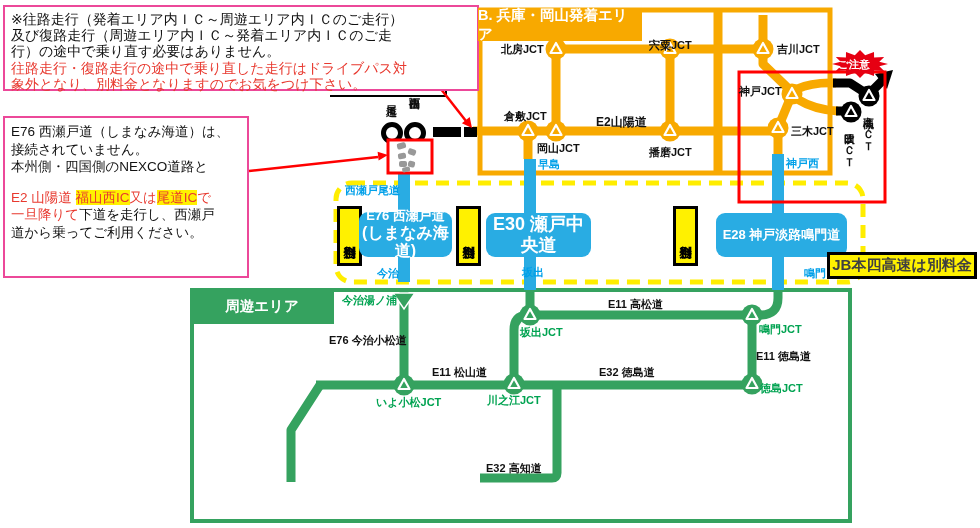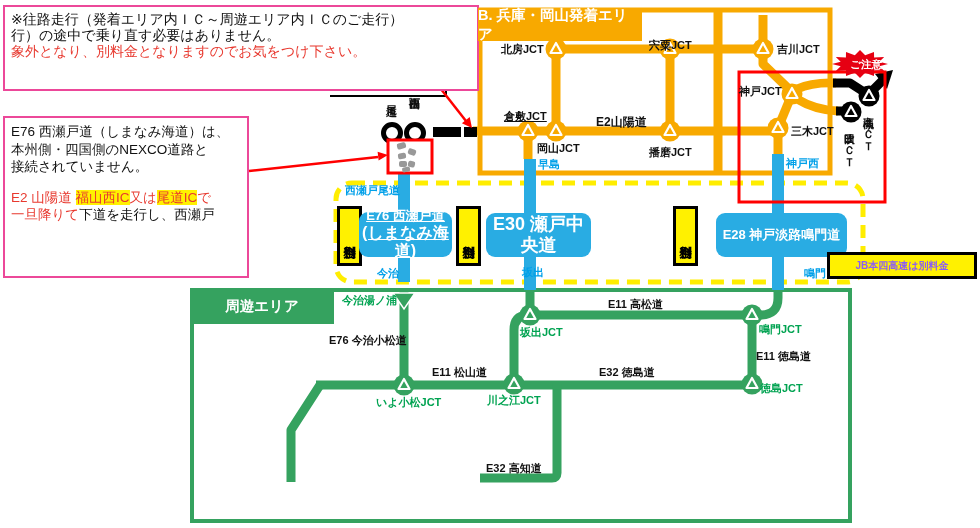--- a/index.html
+++ b/index.html
@@ -17,31 +17,31 @@
   #left-note{left:3px;top:116px;width:230px;height:148px;padding:5px 6px;font-size:13.5px;line-height:17.6px;}
   .red-t{color:#E8392F;}
   .hl{background:#FFF100;color:#E8392F;}
   .gap{height:13px;}
   .areahdr{position:absolute;display:flex;align-items:center;justify-content:center;
            color:#fff;font-weight:bold;font-size:14.5px;}
   #hdr-b{left:478px;top:8px;width:164px;height:33px;background:#F8A900;}
   #hdr-tour{left:190px;top:288px;width:144px;height:36px;background:#35A25F;}
   .route-box{position:absolute;background:#29ACE3;border-radius:9px;color:#fff;font-weight:bold;
              display:flex;flex-direction:column;align-items:center;justify-content:center;text-align:center;line-height:1.15;}
-  #box-e76{left:359px;top:212px;width:93px;height:45px;font-size:13px;text-decoration:underline;}
+  #box-e76{left:359px;top:212px;width:93px;height:45px;font-size:13px;}
   #box-e76 .sub{font-size:16px;}
   #box-e30{left:486px;top:213px;width:105px;height:44px;font-size:18px;}
   #box-e28{left:716px;top:213px;width:131px;height:44px;font-size:13px;}
   .toll{position:absolute;width:19px;height:54px;background:#FFF100;border:3px solid #000;
         writing-mode:vertical-rl;font-weight:bold;font-size:12.5px;line-height:1;
         display:flex;align-items:center;justify-content:center;color:#000;}
   #jb-badge{position:absolute;left:827px;top:252px;width:144px;height:21px;background:#FFF100;
             border:3px solid #000;display:flex;align-items:center;justify-content:center;
-            font-weight:bold;font-size:10px;color:#8b5cf6;}
-  #caution-lbl{position:absolute;left:838px;top:58px;width:44px;text-align:right;
+            font-weight:bold;font-size:15px;color:#404040;}
+  #caution-lbl{position:absolute;left:838px;top:58px;width:44px;text-align:left;
                color:#fff;font-weight:bold;font-size:10.5px;font-family:Liberation Mono, monospace;}
 </style>
 </head>
 <body>
 
 <div id="canvas">
 
 <svg width="980" height="528" viewBox="0 0 980 528">
 
   <rect x="336" y="183" width="527" height="99" rx="16" fill="none" stroke="#FFED00" stroke-width="5" stroke-dasharray="13 8"></rect>
@@ -168,40 +168,43 @@
     <polygon points="472,128 461.9,123.3 469.7,117.1" fill="#FF0000"></polygon>
     <path d="M249,171 L378,157" stroke="#FF0000" stroke-width="2.5" fill="none"></path>
     <polygon points="388,155 378.6,160.6 377.6,151.7" fill="#FF0000"></polygon>
   </g>
 
   <polygon fill="#E60012" points="888,64 879.3,66.3 884.2,71 874.1,70.4 874,76.1 865.2,72.7 860,78 854.8,72.7 846,76.1 845.9,70.4 835.8,71 840.7,66.3 832,64 840.7,61.7 835.8,57 845.9,57.6 846,51.9 854.8,55.3 860,50 865.2,55.3 874,51.9 874.1,57.6 884.2,57 879.3,61.7"></polygon>
 </svg>
 
 <div class="note" id="top-note">
   <div>※往路走行（発着エリア内ＩＣ～周遊エリア内ＩＣのご走行）</div>
+  <div>及び復路走行（周遊エリア内ＩＣ～発着エリア内ＩＣのご走</div>
   <div>行）の途中で乗り直す必要はありません。</div>
+  <div class="red-t">往路走行・復路走行の途中で乗り直した走行はドライブパス対</div>
   <div class="red-t">象外となり、別料金となりますのでお気をつけ下さい。</div>
 </div>
 
 <div class="note" id="left-note">
   <div>E76 西瀬戸道（しまなみ海道）は、</div>
+  <div>接続されていません。</div>
   <div>本州側・四国側のNEXCO道路と</div>
-  <div>接続されていません。</div>
   <div class="gap"></div>
   <div><span class="red-t">E2 山陽道 </span><span class="hl">福山西IC</span><span class="red-t">又は</span><span class="hl">尾道IC</span><span class="red-t">で</span></div>
   <div><span class="red-t">一旦降りて</span><span>下道を走行し、西瀬戸</span></div>
+  <div>道から乗ってご利用ください。</div>
 </div>
 
 <div class="areahdr" id="hdr-b">B. 兵庫・岡山発着エリア</div>
 <div class="areahdr" id="hdr-tour">周遊エリア</div>
 
 <div class="lbl s11" style="left:501px;top:42px;">北房JCT</div>
 <div class="lbl s11" style="left:649px;top:38px;">宍粟JCT</div>
 <div class="lbl s11" style="left:777px;top:42px;">吉川JCT</div>
-<div class="lbl s11" style="left:504px;top:109px;text-decoration:underline;">倉敷JCT</div>
+<div class="lbl s11" style="left:504px;top:109px;">倉敷JCT</div>
 <div class="lbl s11" style="left:537px;top:141px;">岡山JCT</div>
 <div class="lbl s12" style="left:596px;top:114px;">E2山陽道</div>
 <div class="lbl s11" style="left:649px;top:145px;">播磨JCT</div>
 <div class="lbl s11" style="left:739px;top:84px;">神戸JCT</div>
 <div class="lbl s11" style="left:791px;top:124px;">三木JCT</div>
 <div class="lbl s11 blue-t" style="left:538px;top:157px;">早島</div>
 <div class="lbl s11 blue-t" style="left:786px;top:156px;">神戸西</div>
 
 <div id="caution-lbl">ご注意</div>
 <div class="lbl s11 vert" style="left:843px;top:124px;">吹田ＪＣＴ</div>

